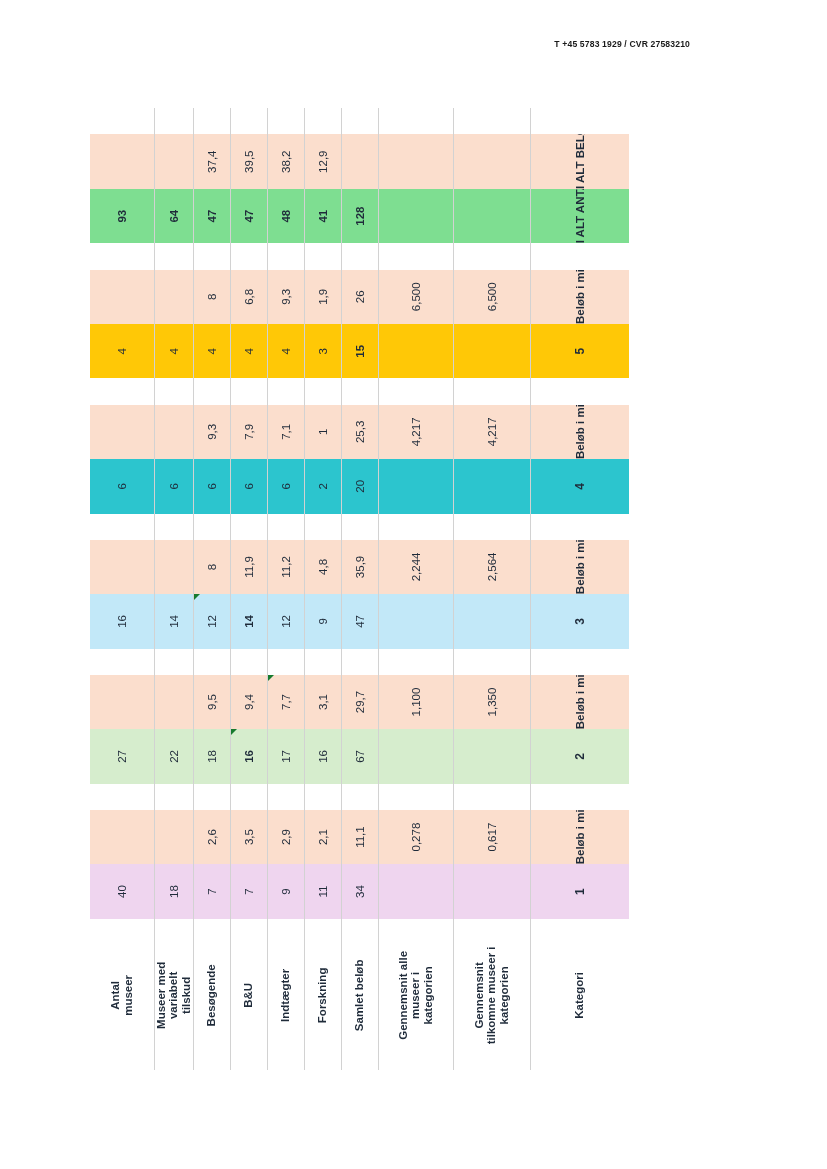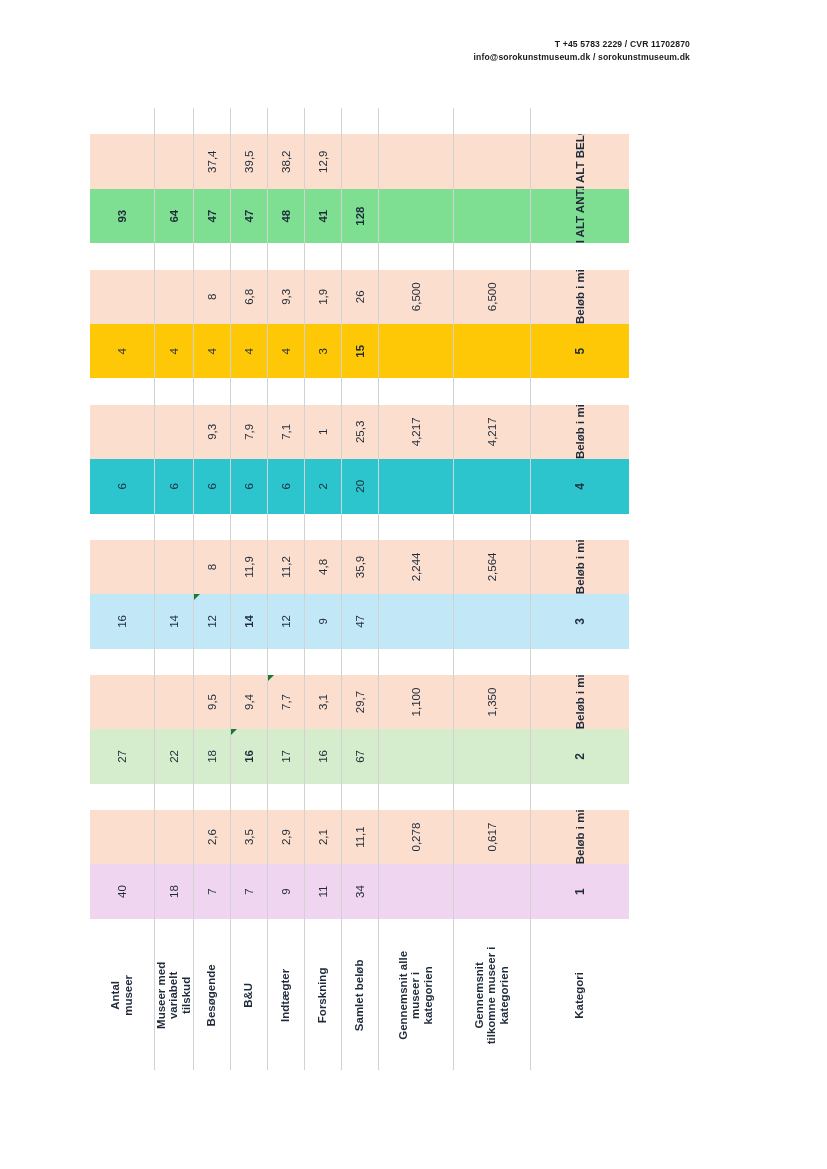--- a/index.html
+++ b/index.html
@@ -97,22 +97,21 @@
     border-top: 6px solid #177a2e;
     border-left: 6px solid transparent;
   }
 </style>
 </head>
 <body>
 
 <div id="page">
 
   <div id="letterhead">
-    <div>T +45 5783 2229  / CVR 11702870</div>
-    <div>info@sorokunstmuseum.dk / sorokunstmuseum.dk</div>
+    <div>T +45 5783 1929  / CVR 27583210</div>
   </div>
 
   <div id="rot-wrap">
     <div id="rot-inner">
       <table class="sheet" id="sheet">
         <tbody id="sheet-body">
             <tr style="height: 64px;">
               <td class="hdr hdr-l" style="width: 75px;">
                 <div>Antal</div>
                 <div>museer</div>

